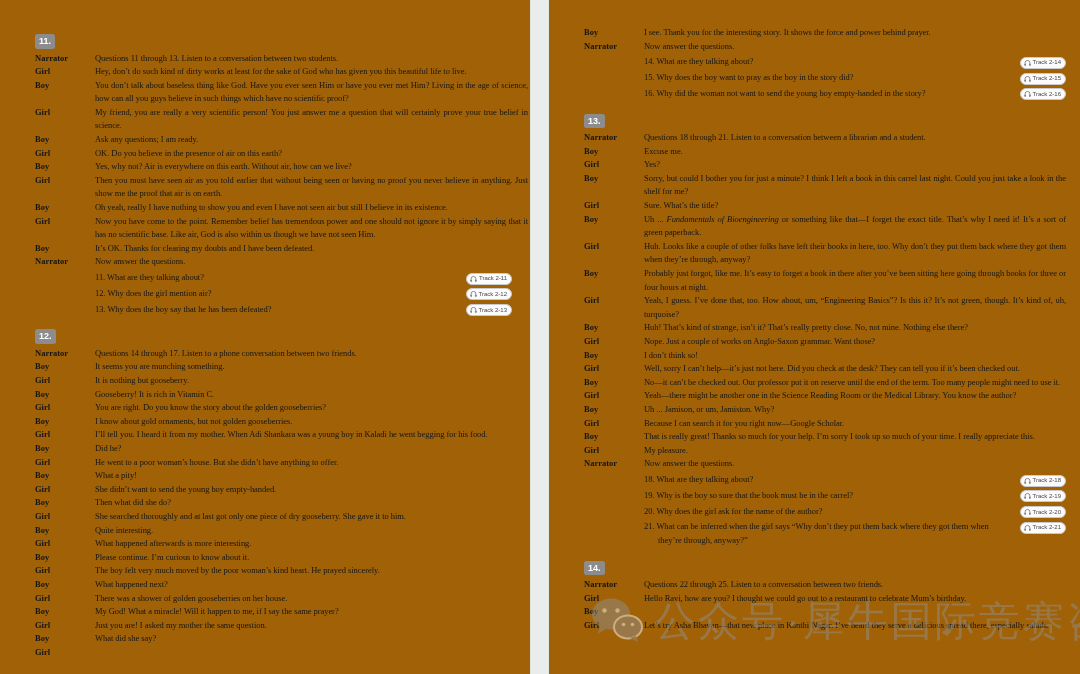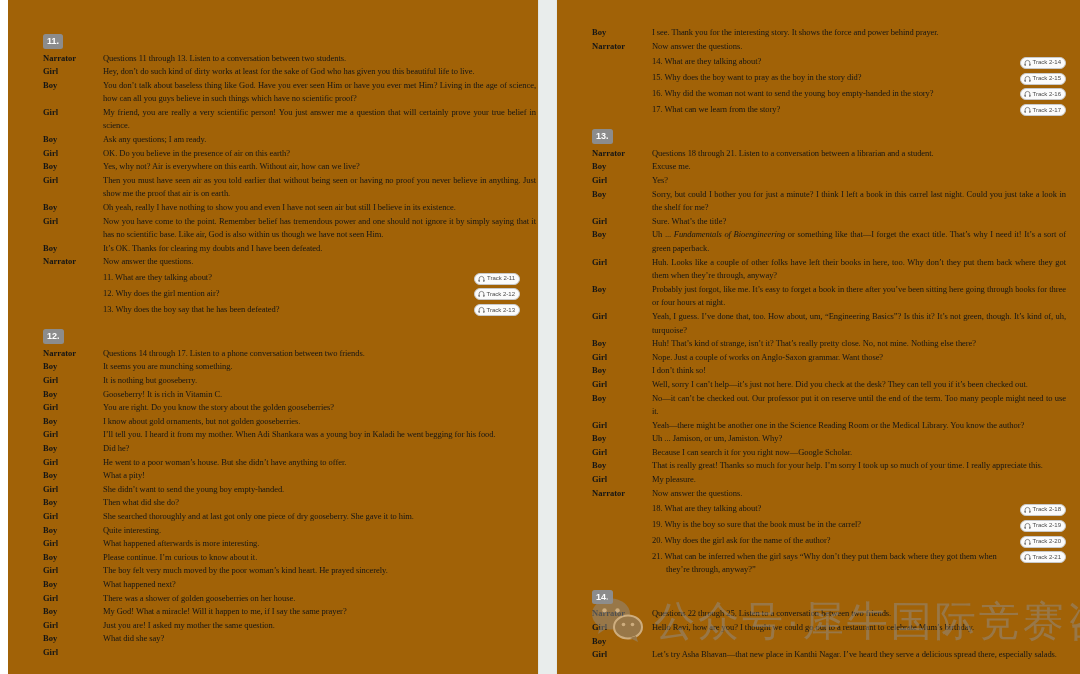--- a/index.html
+++ b/index.html
@@ -3,21 +3,21 @@
 <meta charset="utf-8">
 <style>
   html,body{margin:0;padding:0;}
   body{
     width:1080px;height:674px;overflow:hidden;background:#ffffff;
     font-family:"Liberation Serif", serif;color:#151515;
     -webkit-font-smoothing:antialiased;
   }
   .spread{position:relative;display:flex;width:1080px;height:674px;background:#fff;}
   .page{background:#a16207;box-sizing:border-box;overflow:hidden;}
-  .page-left{width:530px;padding:30px 2px 0 35px;margin-left:8px;}
+  .page-left{width:530px;padding:30px 2px 0 35px;}
   .gutter{width:17px;flex:none;background:#e9edec;border-left:1px solid #dfe4e3;border-right:1px solid #e3e8e7;}
   .page-right{flex:1;padding:26px 14px 0 35px;}
 
   .block-section{margin:9px 0 3px;}
   .page > :first-child{margin-top:0;}
   .section-badge{
     display:inline-block;background:#8c8c8c;color:#fff;font-weight:bold;
     font-family:"Liberation Sans",sans-serif;font-size:9px;line-height:1;
     padding:3px 4px 2.5px;border-radius:2.5px;
   }
@@ -285,33 +285,20 @@
           <div class="question-text">16. Why did the woman not want to send the young boy empty-handed in the story?</div>
           <span class="track-badge">
             <span>
   <svg width="7" height="8" viewBox="0 0 10 11">
     <path d="M1.6 8.6 V5.2 a3.4 3.4 0 0 1 6.8 0 V8.6" fill="none" stroke="#7a7a7a" stroke-width="1.2"></path>
     <rect x="0.7" y="6.4" width="2" height="3.4" rx="1" fill="#7a7a7a"></rect>
     <rect x="7.3" y="6.4" width="2" height="3.4" rx="1" fill="#7a7a7a"></rect>
   </svg>
 </span>
             <span>Track 2-16</span>
-          </span>
-        </div>
-        <div class="question-row">
-          <div class="question-text">17. What can we learn from the story?</div>
-          <span class="track-badge">
-            <span>
-  <svg width="7" height="8" viewBox="0 0 10 11">
-    <path d="M1.6 8.6 V5.2 a3.4 3.4 0 0 1 6.8 0 V8.6" fill="none" stroke="#7a7a7a" stroke-width="1.2"></path>
-    <rect x="0.7" y="6.4" width="2" height="3.4" rx="1" fill="#7a7a7a"></rect>
-    <rect x="7.3" y="6.4" width="2" height="3.4" rx="1" fill="#7a7a7a"></rect>
-  </svg>
-</span>
-            <span>Track 2-17</span>
           </span>
         </div>
       </div>
       <div class="block-section"><span class="section-badge">13.</span></div>
       <div class="dialogue-block">
         <div class="dialogue-row">
           <span class="speaker">Narrator</span>
           <div class="utterance">Questions 18 through 21. Listen to a conversation between a librarian and a student.</div>
         </div>
         <div class="dialogue-row">

